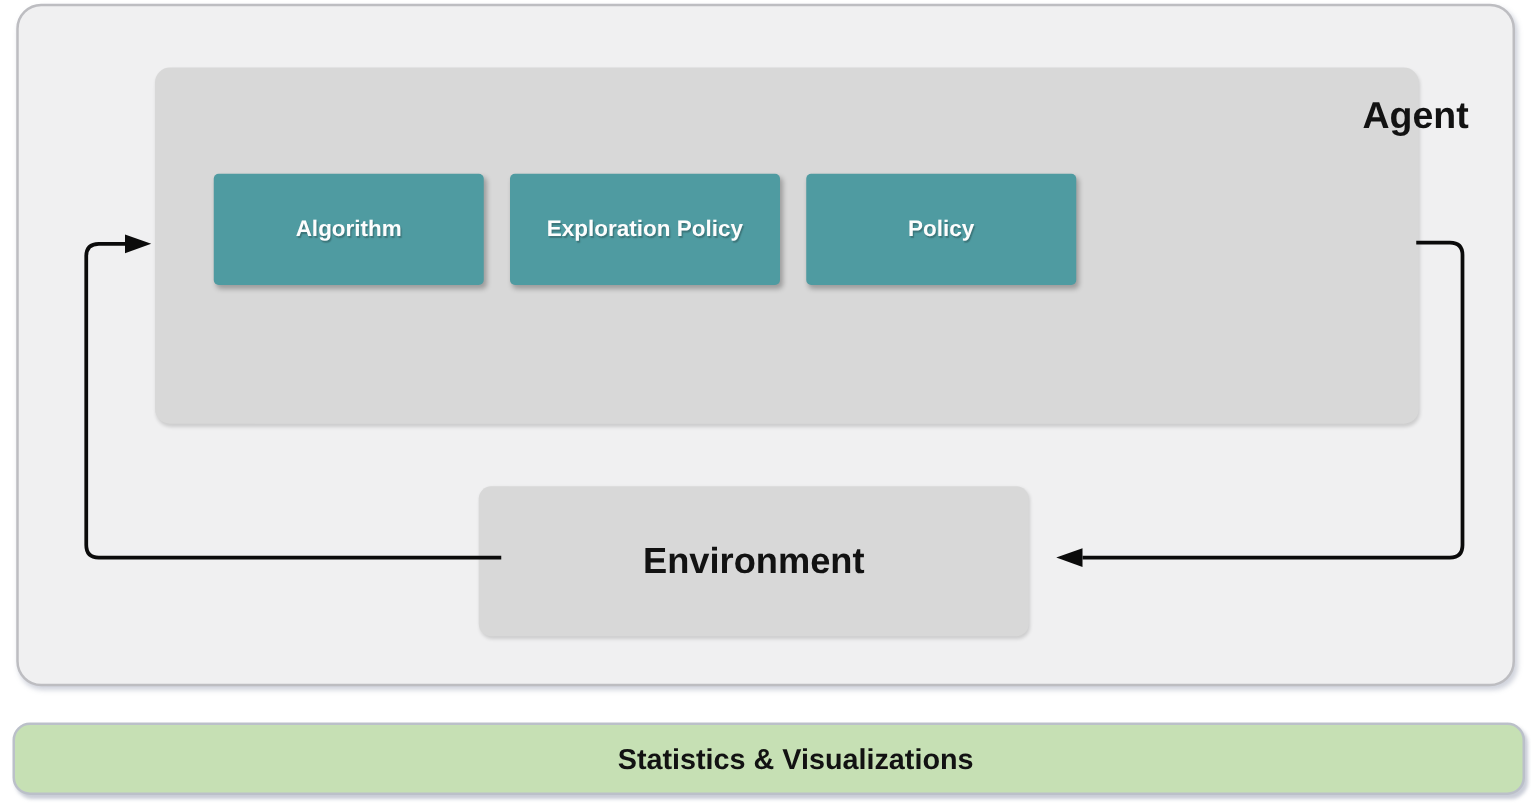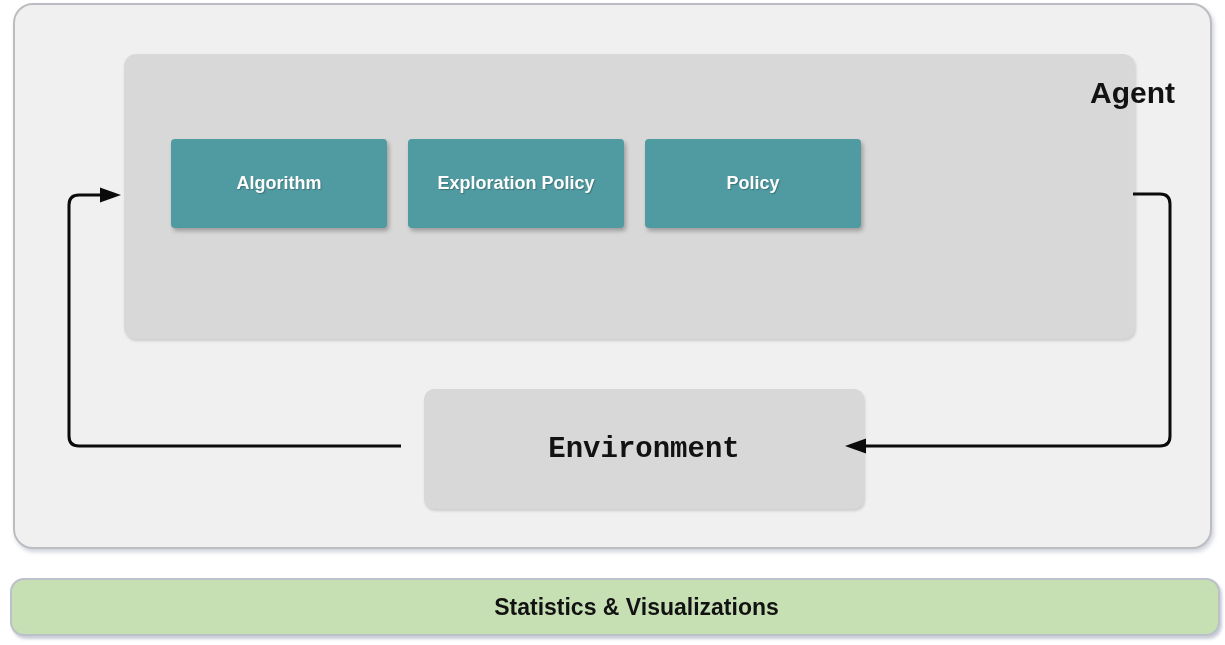--- a/index.html
+++ b/index.html
@@ -129,21 +129,21 @@
 
     <div class="agent-box" style="left:109px; top:49px;">
       <div class="agent-title">Agent</div>
       <div class="modules-row">
         <div class="module-box">Algorithm</div>
         <div class="module-box">Exploration Policy</div>
         <div class="module-box">Policy</div>
       </div>
     </div>
 
-    <div class="environment-box" style="left:409px; top:384px;font-family:Liberation Mono, monospace;">Environment</div>
+    <div class="environment-box" style="left:368px; top:384px;">Environment</div>
 
   </div>
 
   <svg class="arrows-overlay" viewBox="0 0 1225 645" xmlns="http://www.w3.org/2000/svg">
 
     <g>
       <path class="arrow-line" d="M 401 446 L 79 446 Q 69 446 69 436 L 69 205 Q 69 195 79 195 L 101 195"></path>
       <polygon class="arrow-head" points="121,195 100,187.5 100,202.5"></polygon>
     </g>
 

